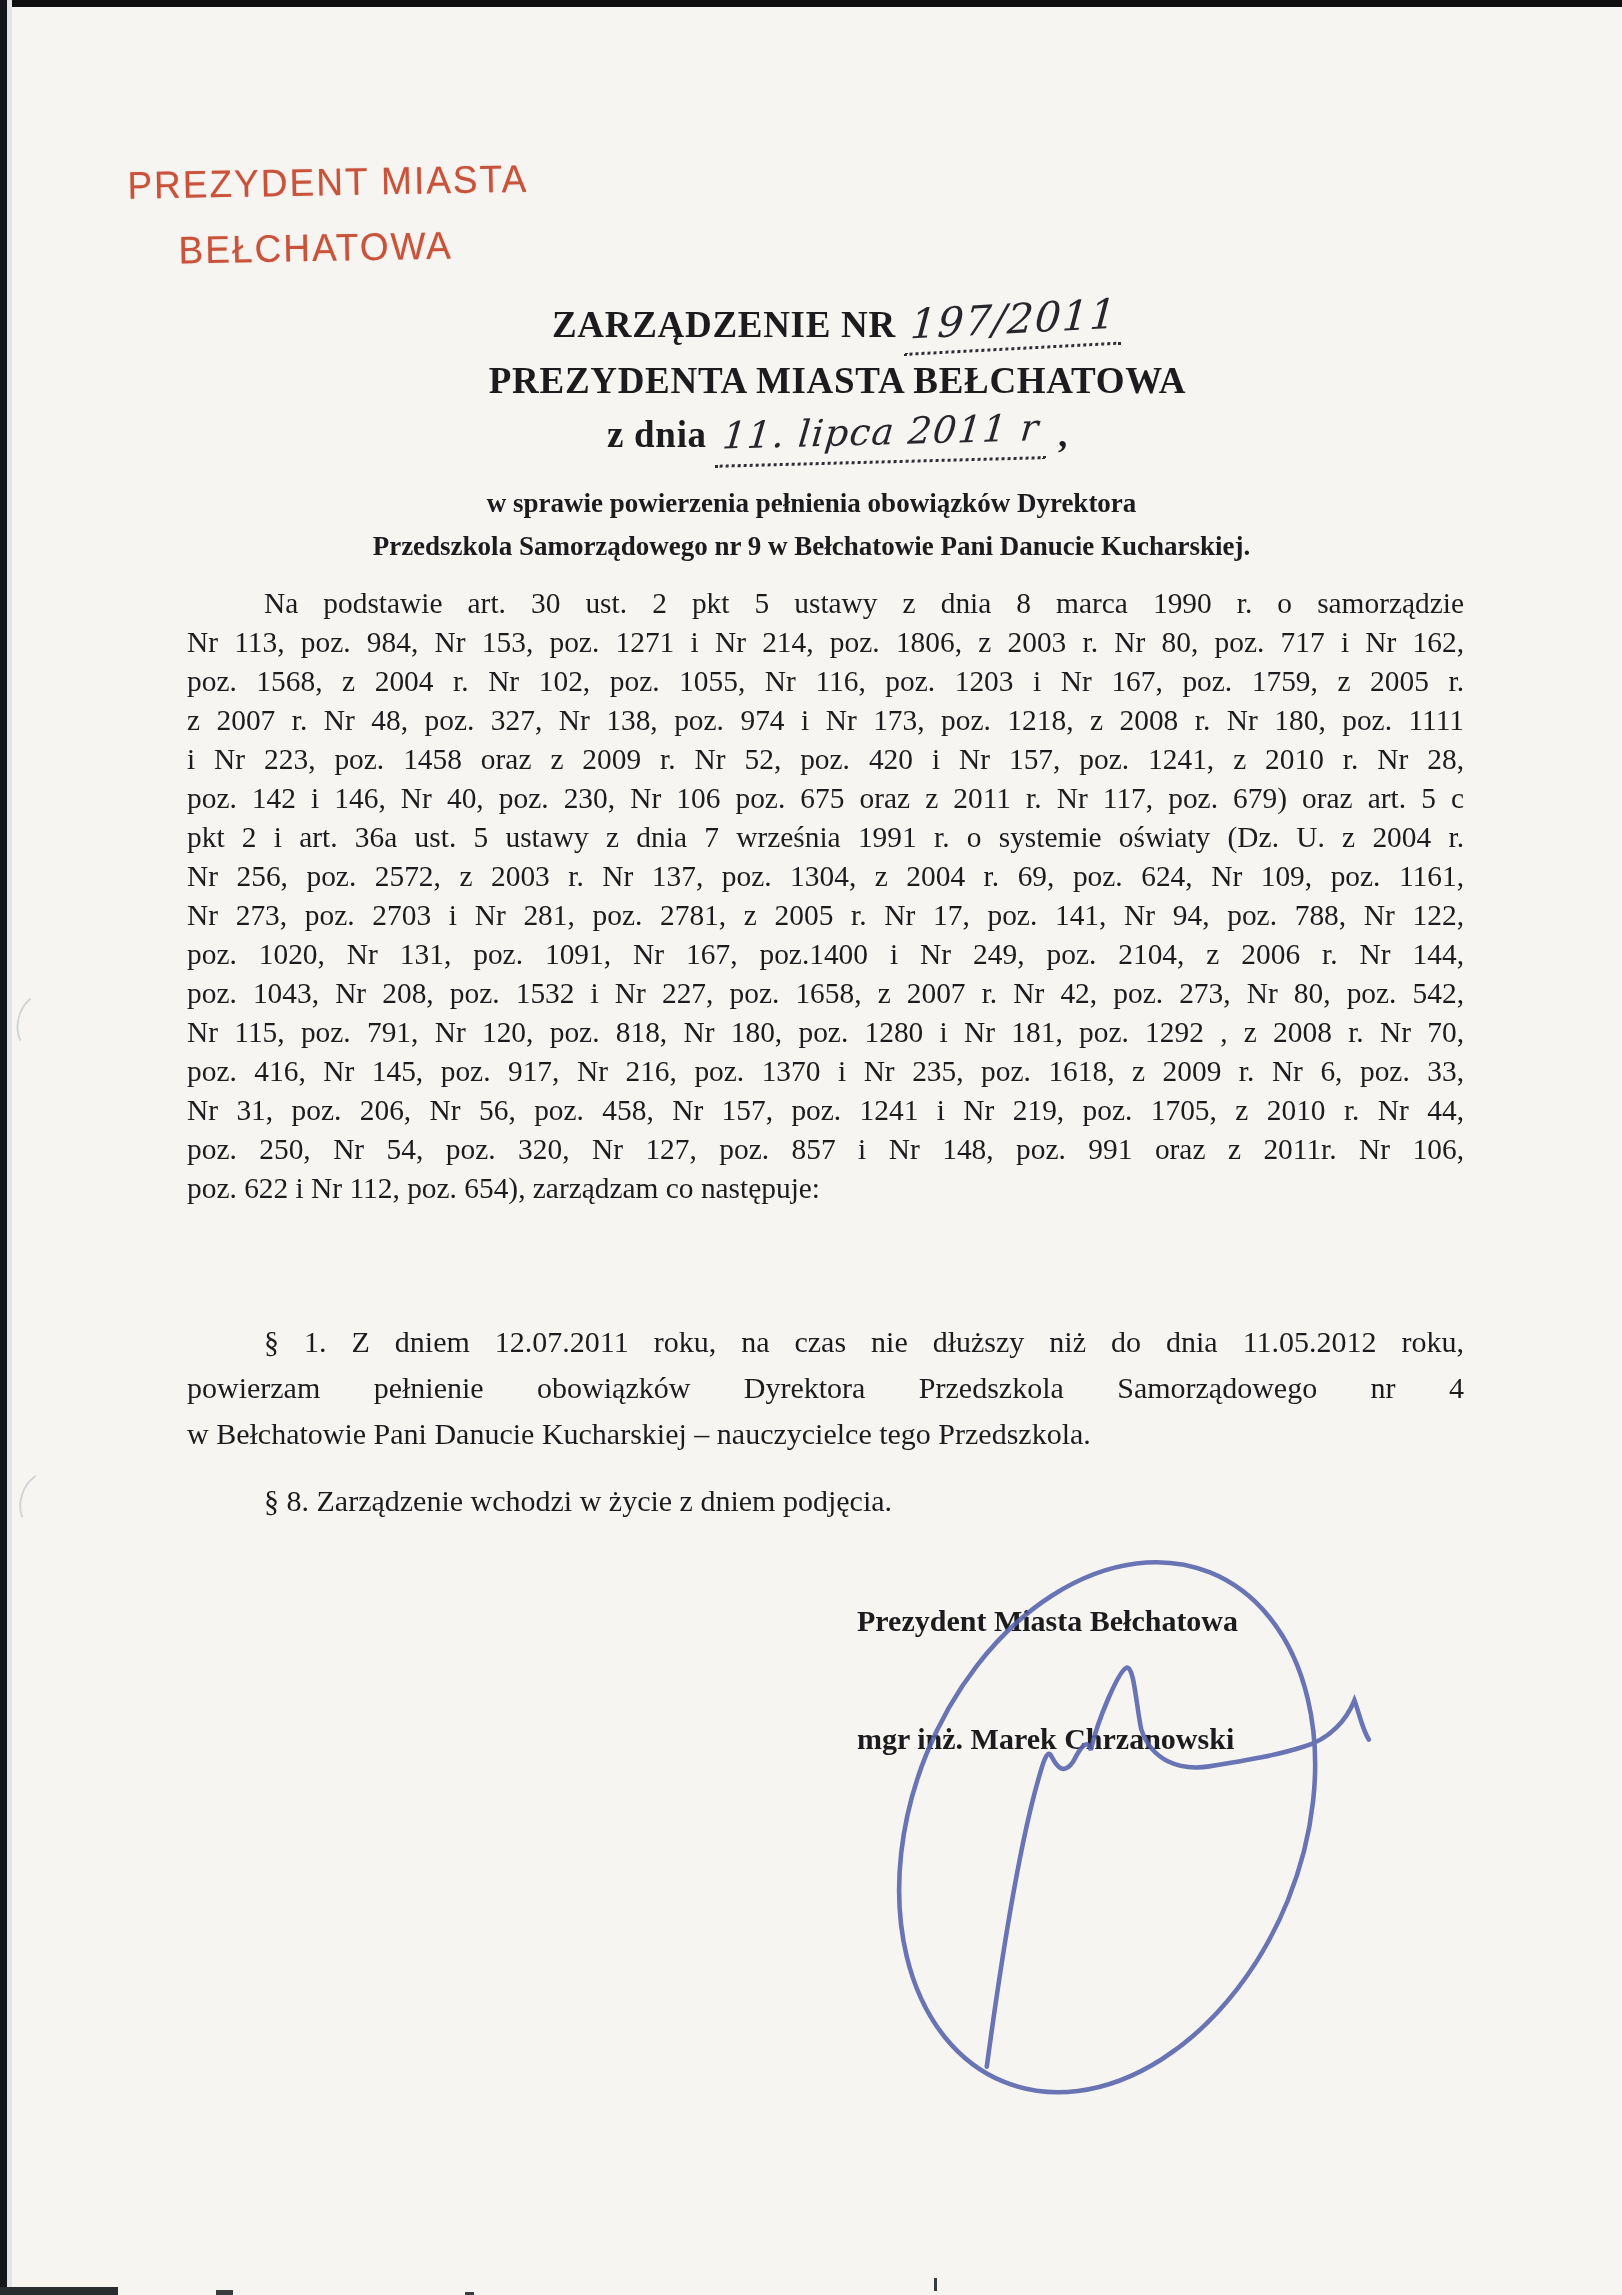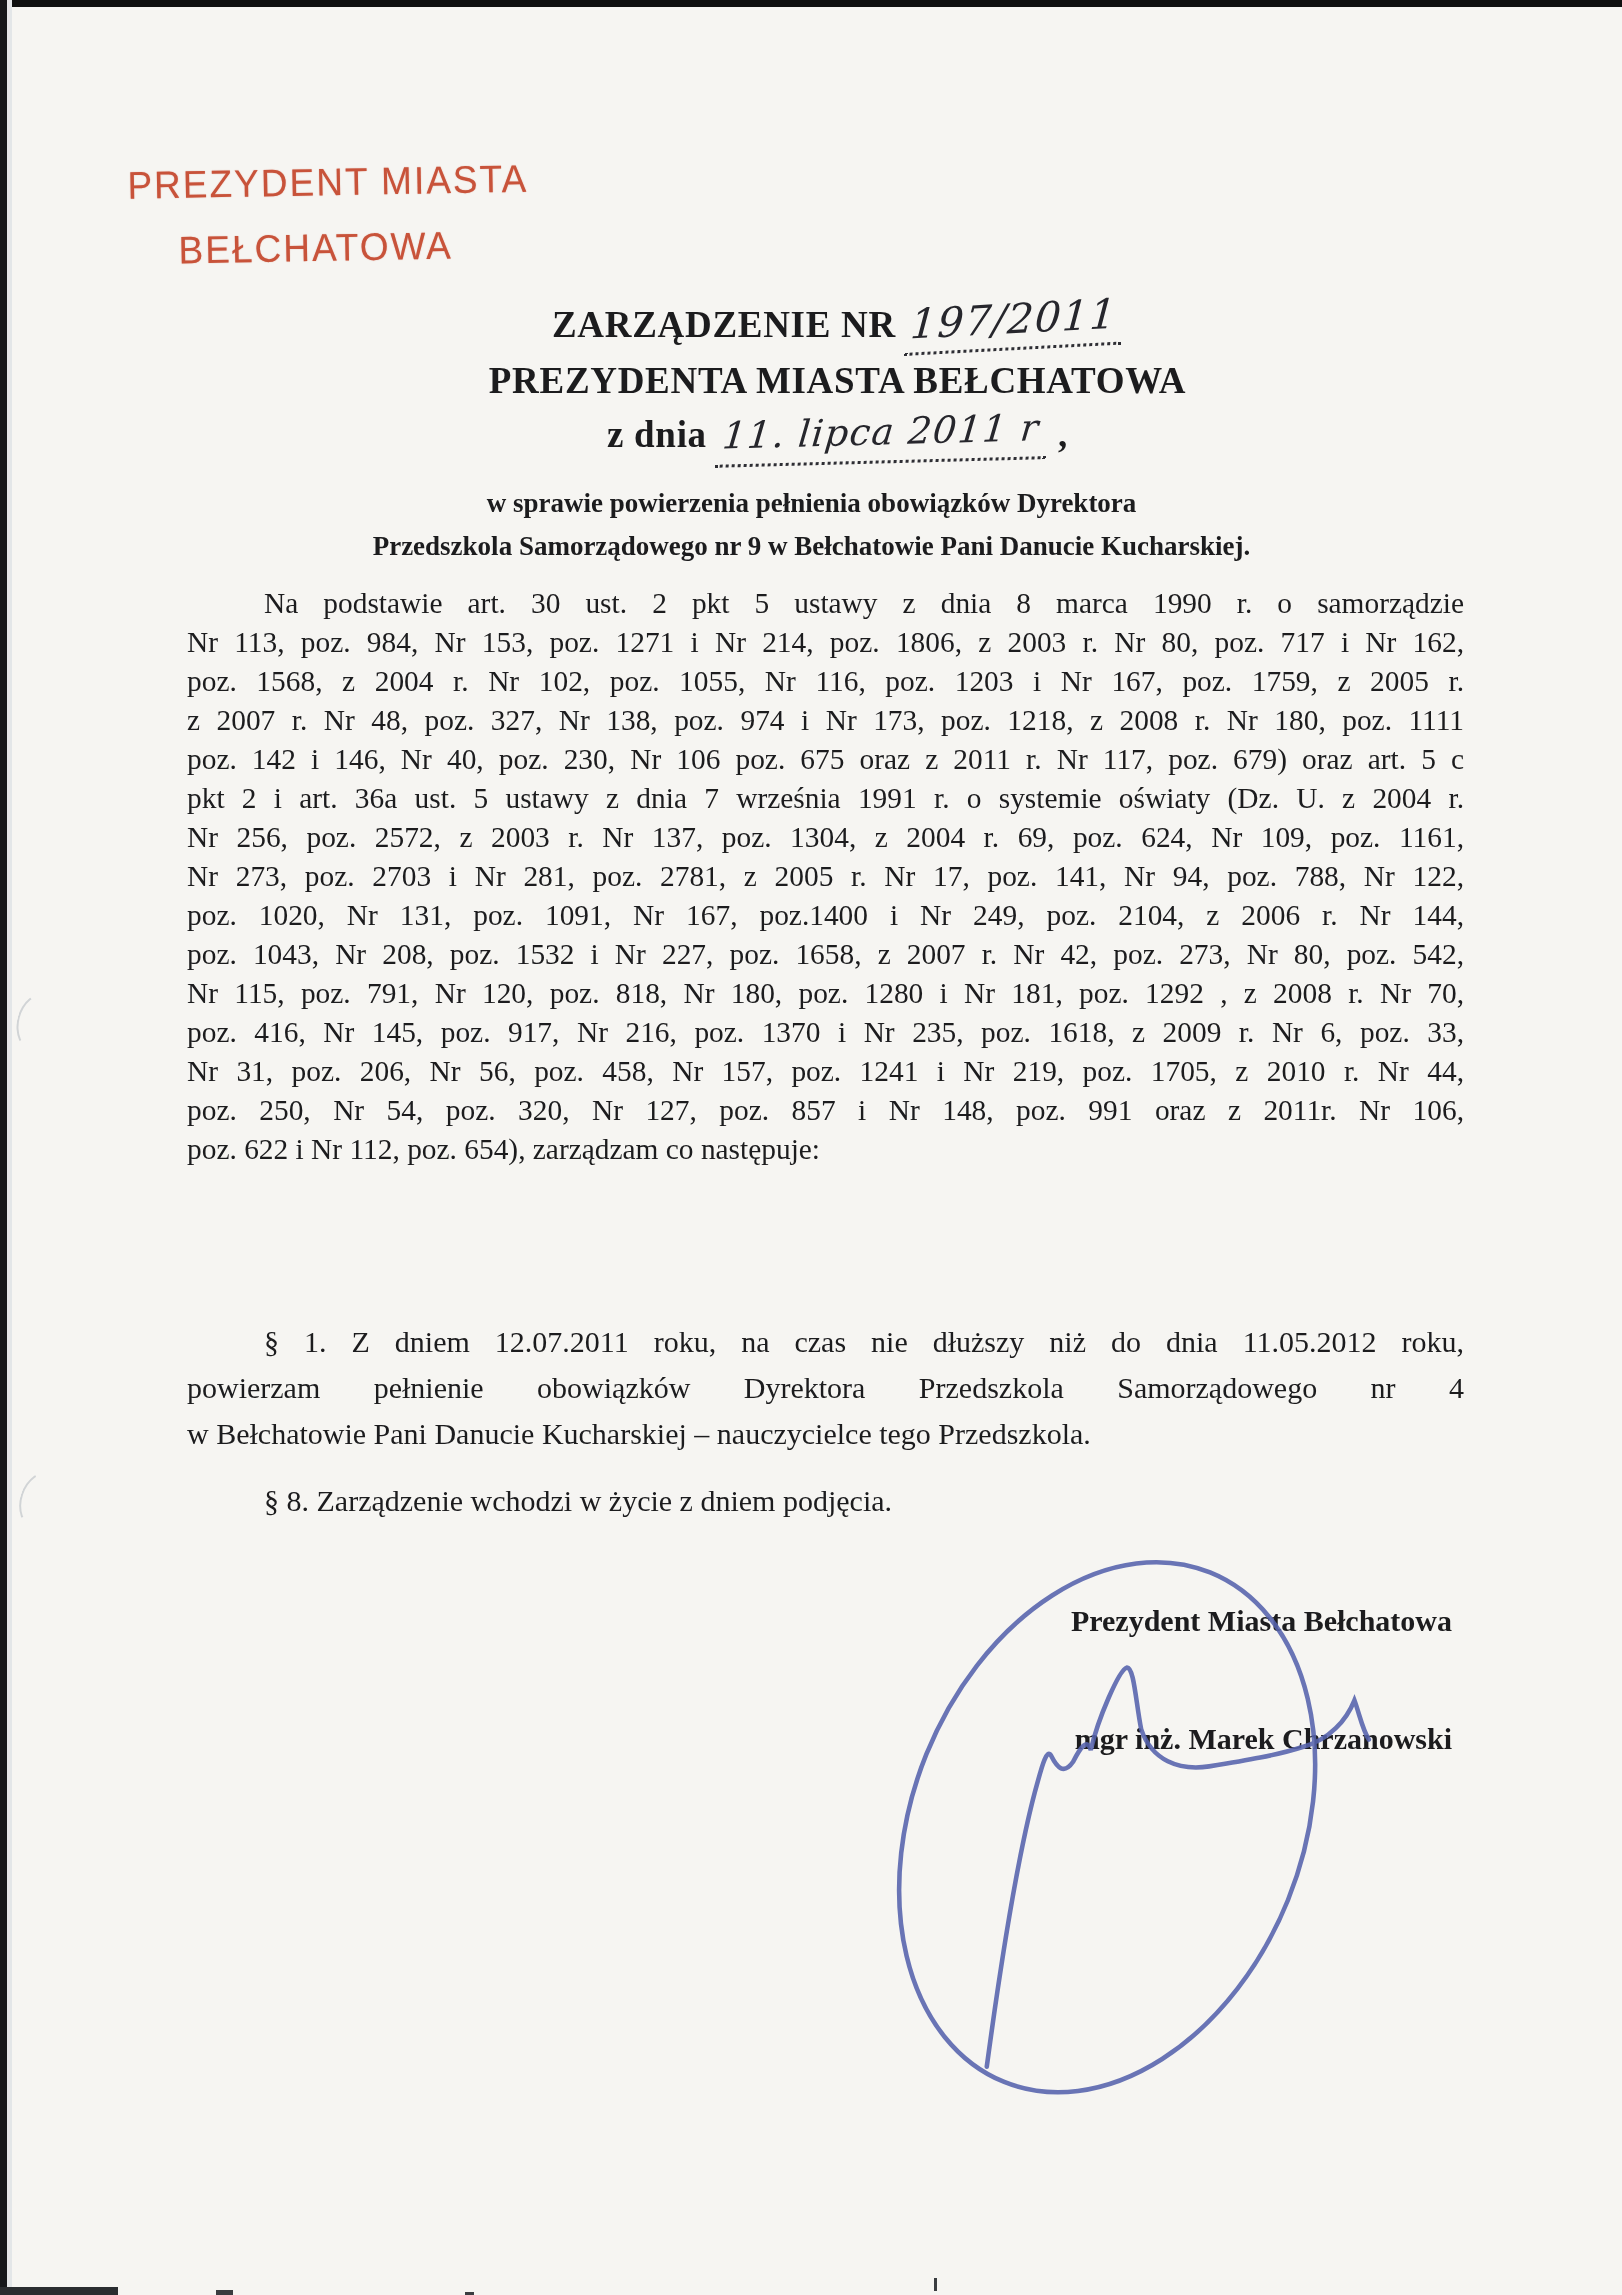--- a/index.html
+++ b/index.html
@@ -81,21 +81,21 @@
     font-size:30px;line-height:46px;margin-top:12px;
   }
   .sec1{top:1307px;}
   .sec2{top:1466px;}
   .sec .line{text-align:justify;text-align-last:justify;}
   .sec .line.first{text-indent:77px;}
   .sec .line.last{text-align-last:left;}
   
   .sig-text{
     position:absolute;left:857px;width:595px;
-    text-align:right;font-weight:bold;font-size:30px;
+    text-align:left;font-weight:bold;font-size:30px;
     white-space:nowrap;
   }
   .sig-role{top:1604px;}
   .sig-name{top:1722px;}
   .sig-ink{position:absolute;left:772px;top:1525px;width:720px;height:628px;pointer-events:none;}
 </style>
 </head>
 <body>
 
 <div class="edge-top"></div>
@@ -122,20 +122,21 @@
 <div class="subject">
   <div>w sprawie powierzenia pełnienia obowiązków Dyrektora</div>
   <div>Przedszkola Samorządowego nr 9 w Bełchatowie Pani Danucie Kucharskiej.</div>
 </div>
 
 <div class="legal">
   <div class="line first">Na podstawie art. 30 ust. 2 pkt 5 ustawy z dnia 8 marca 1990 r. o samorządzie</div>
   <div class="line">Nr 113, poz. 984, Nr 153, poz. 1271 i Nr 214, poz. 1806, z 2003 r. Nr 80, poz. 717 i Nr 162,</div>
   <div class="line">poz. 1568, z 2004 r. Nr 102, poz. 1055, Nr 116, poz. 1203 i Nr 167, poz. 1759, z 2005 r.</div>
   <div class="line">z 2007 r. Nr 48, poz. 327, Nr 138, poz. 974 i Nr 173, poz. 1218, z 2008 r. Nr 180, poz. 1111</div>
+  <div class="line">i Nr 223, poz. 1458 oraz z 2009 r. Nr 52, poz. 420 i Nr 157, poz. 1241, z 2010 r. Nr 28,</div>
   <div class="line">poz. 142 i 146, Nr 40, poz. 230, Nr 106 poz. 675 oraz z 2011 r. Nr 117, poz. 679) oraz art. 5 c</div>
   <div class="line">pkt 2 i art. 36a ust. 5  ustawy z dnia 7 września 1991 r. o systemie oświaty (Dz. U. z 2004 r.</div>
   <div class="line">Nr 256, poz. 2572, z 2003 r. Nr 137, poz. 1304, z 2004 r. 69, poz. 624, Nr 109, poz. 1161,</div>
   <div class="line">Nr 273, poz. 2703 i Nr 281, poz. 2781, z 2005 r. Nr 17, poz. 141, Nr 94, poz. 788, Nr 122,</div>
   <div class="line">poz. 1020, Nr 131, poz. 1091, Nr 167, poz.1400 i Nr 249, poz. 2104, z 2006 r. Nr 144,</div>
   <div class="line">poz. 1043, Nr 208, poz. 1532 i Nr 227, poz. 1658, z 2007 r. Nr 42, poz. 273, Nr 80, poz. 542,</div>
   <div class="line">Nr 115, poz. 791, Nr 120, poz. 818, Nr 180, poz. 1280 i Nr 181, poz. 1292 , z 2008 r. Nr 70,</div>
   <div class="line">poz. 416, Nr 145, poz. 917, Nr 216, poz. 1370 i Nr 235, poz. 1618,  z 2009 r. Nr 6, poz. 33,</div>
   <div class="line">Nr 31, poz. 206, Nr 56, poz. 458, Nr 157, poz. 1241 i Nr 219, poz. 1705, z 2010 r. Nr 44,</div>
   <div class="line">poz. 250, Nr 54, poz. 320, Nr 127, poz. 857 i Nr 148, poz. 991 oraz z 2011r. Nr 106,</div>

